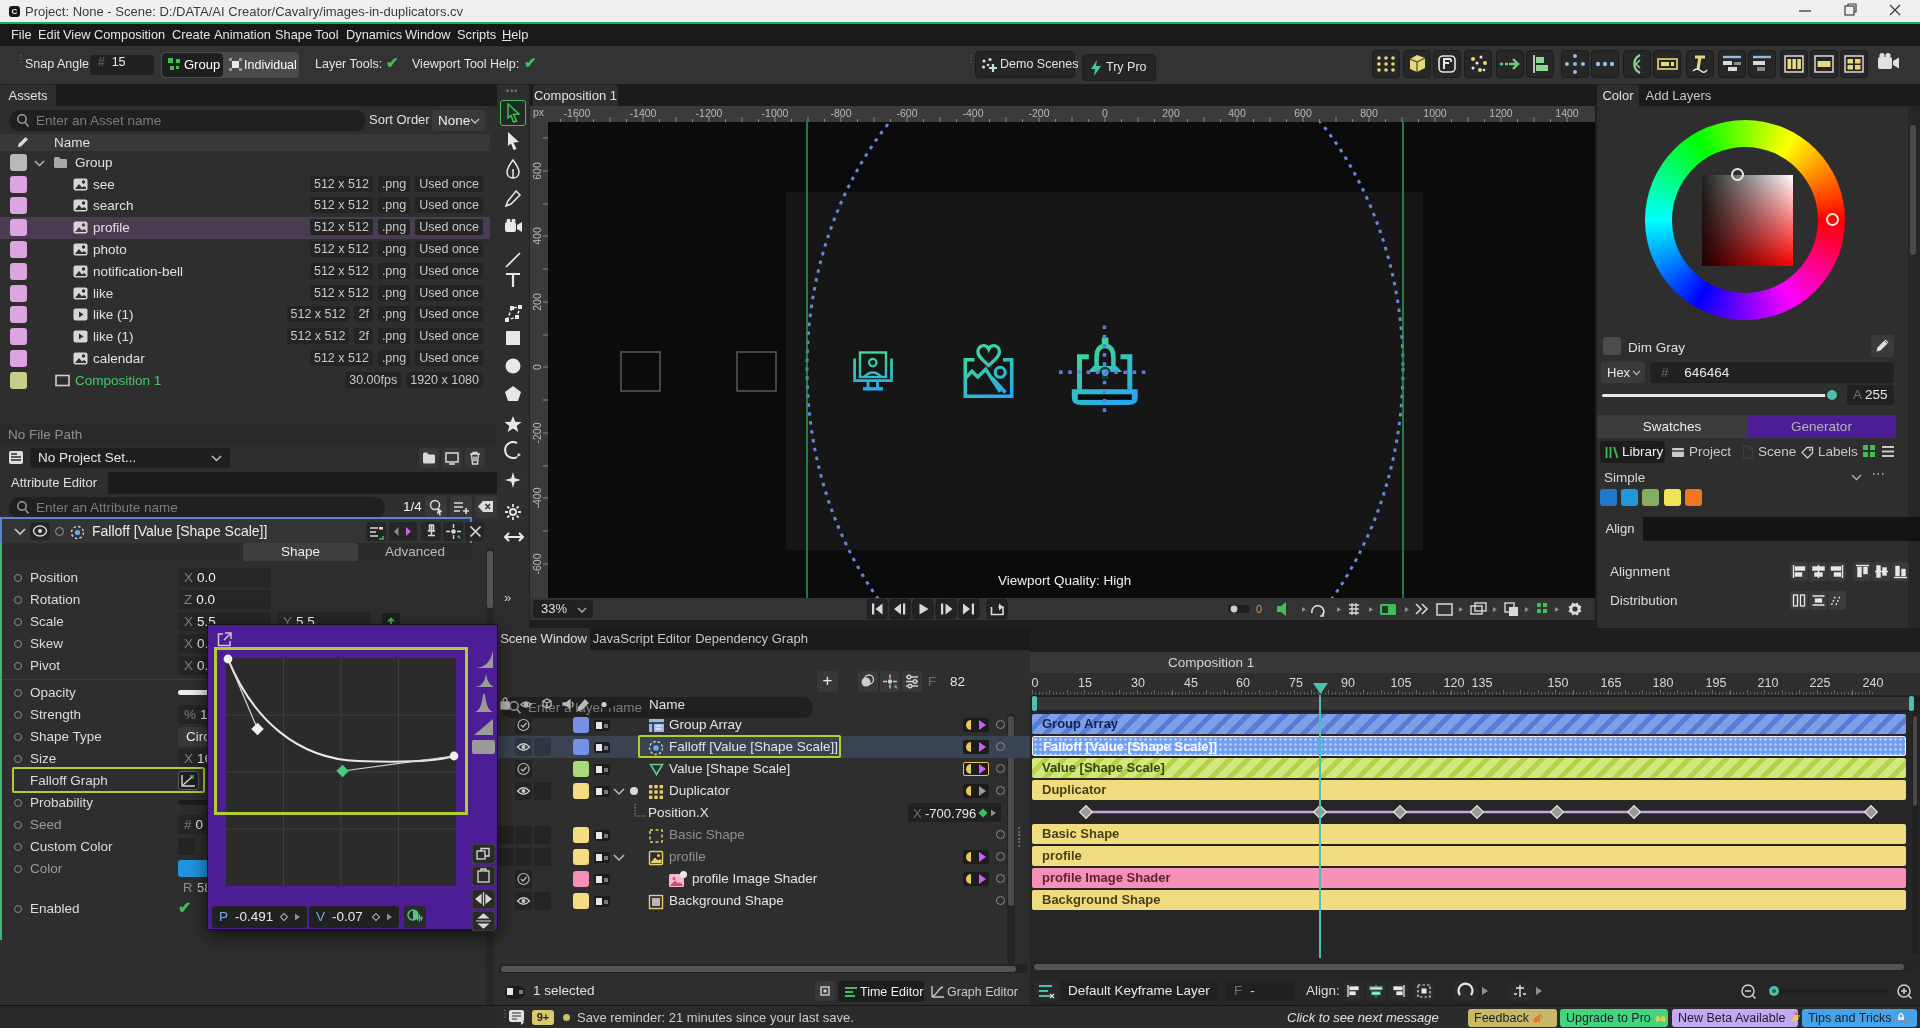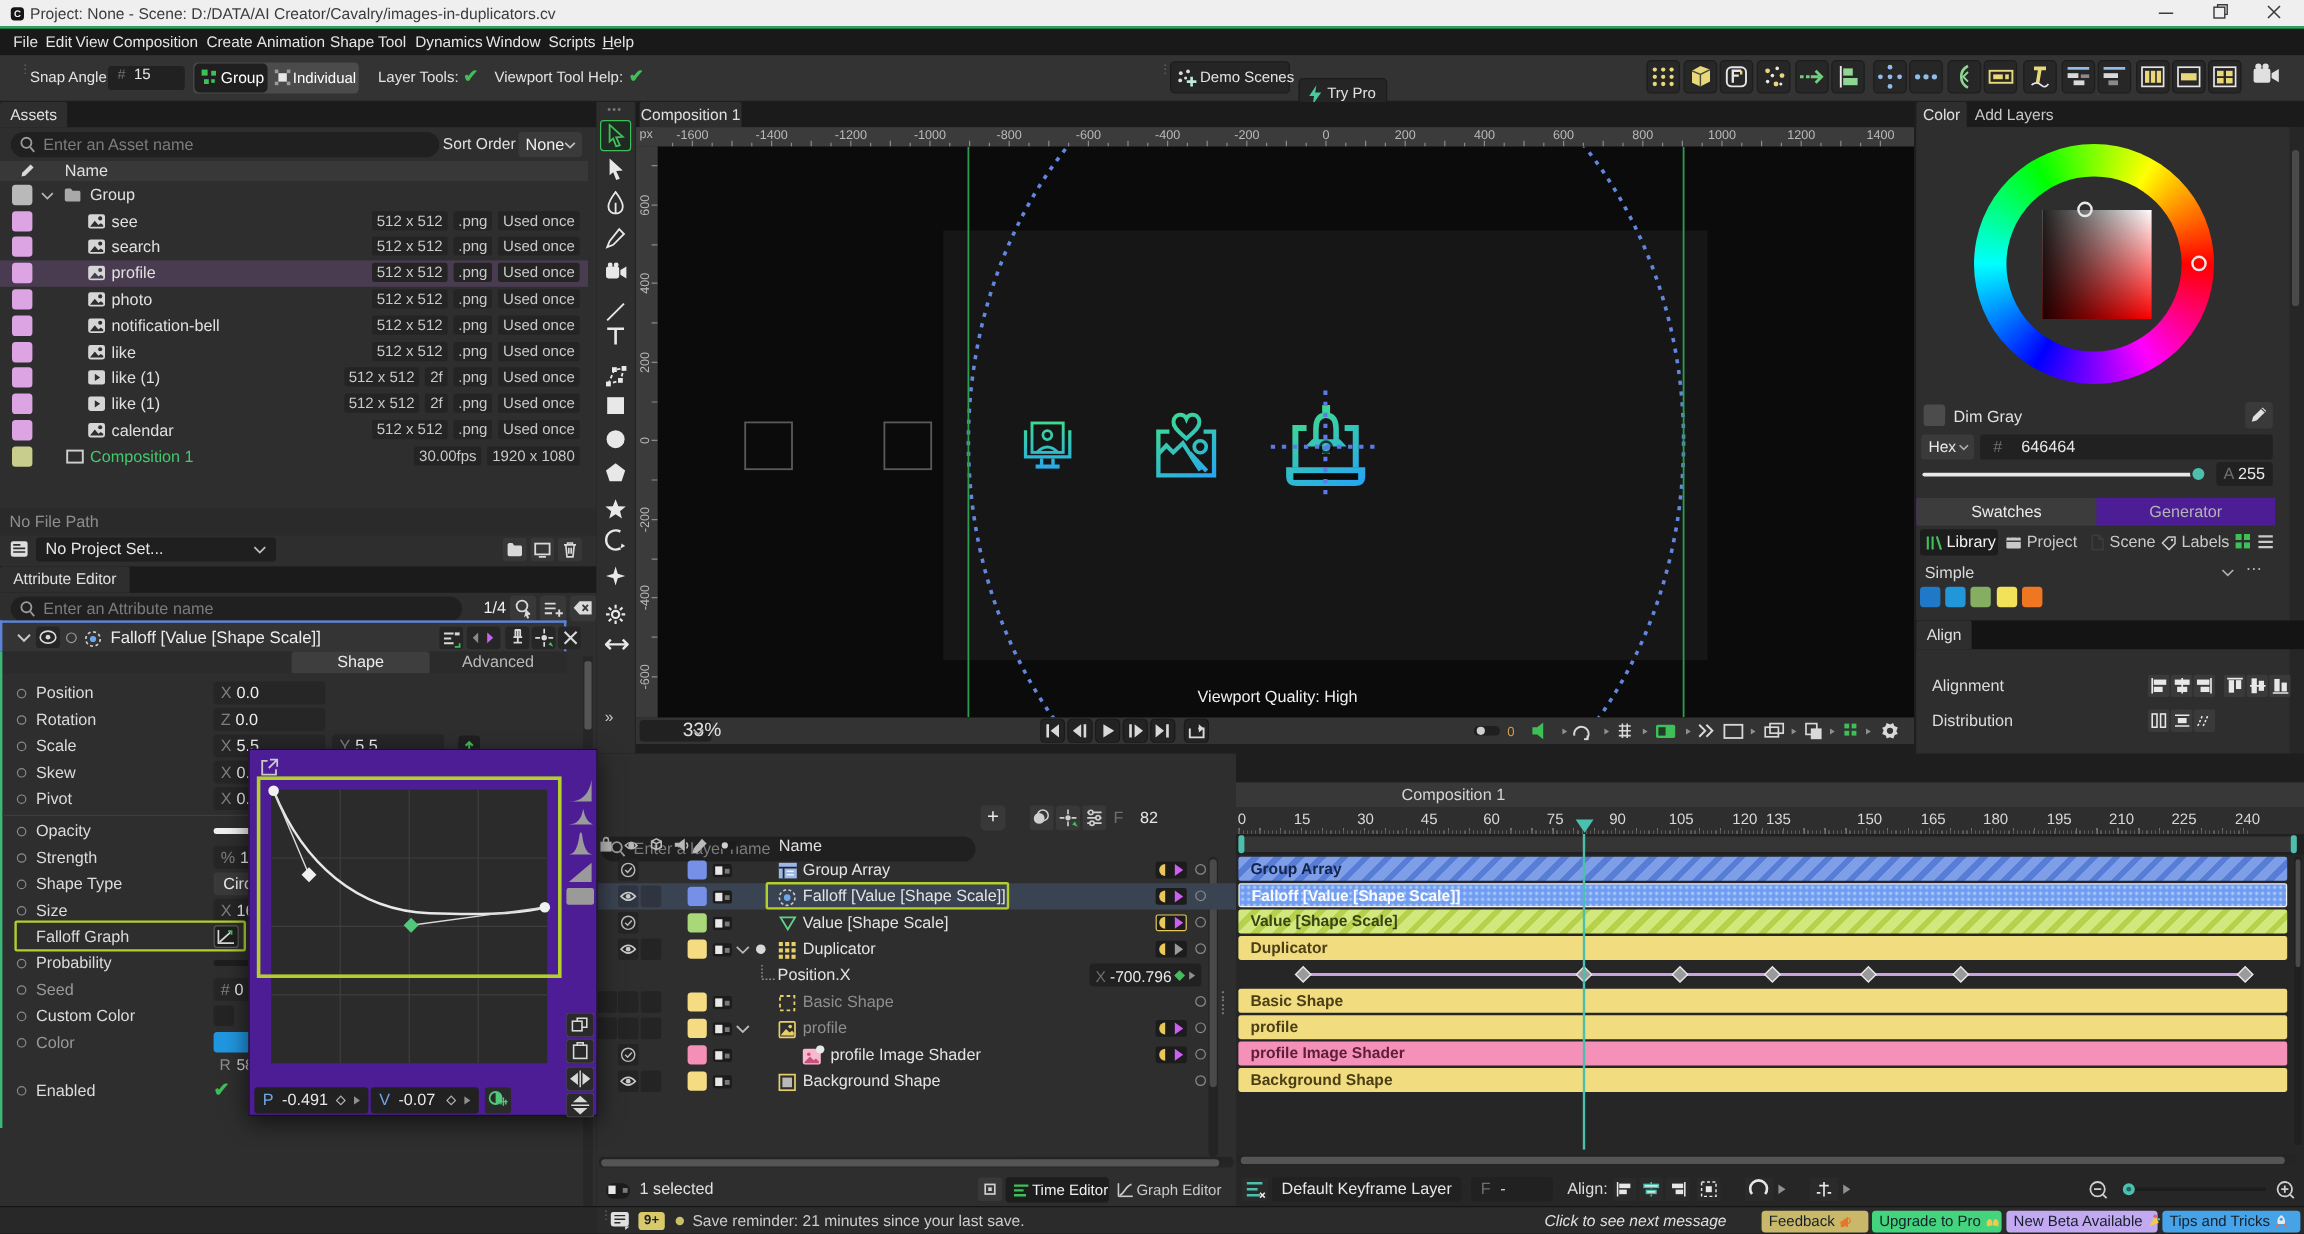--- a/index.html
+++ b/index.html
@@ -142,21 +142,21 @@
           <g fill="#dcdcdc">
             <circle cx="3" cy="4" r="1.6"></circle>
             <circle cx="9" cy="2.5" r="1.6"></circle>
             <circle cx="2.5" cy="10" r="1.6"></circle>
             <circle cx="7" cy="8" r="1.3"></circle>
           </g>
           <path d="M12 7 v8 M8 11 h8" stroke="#bfe8d9" stroke-width="2.2"></path>
         </svg>
       <span style="position:absolute; left:24px; top:5px; white-space:nowrap;">Demo Scenes</span>
     </div>
-    <div style="position:absolute; left:1082px; top:19px; width:74px; height:27px; background:#252525; border:1px solid #1c1c1c; border-radius:4px;">
+    <div style="position:absolute; left:1082px; top:8px; width:74px; height:27px; background:#252525; border:1px solid #1c1c1c; border-radius:4px;">
       <svg width="13" height="17" style="position:absolute; left:7px; top:5px;">
           <path d="M7 0 L1 9 H5 L4 16 L11 6 H6 Z" fill="#49c99f"></path>
         </svg>
       <span style="position:absolute; left:23px; top:5px; white-space:nowrap;">Try Pro</span>
     </div>
     <div id="tbicons">
       <div class="tbbtn" style="left:1372px; width:28px;"><svg width="26" height="26">
             <g fill="#e8d87a">
               <circle cx="6" cy="7" r="1.8"></circle>
               <circle cx="13" cy="7" r="1.8"></circle>
@@ -803,21 +803,21 @@
           <text x="8" y="379" transform="rotate(-90 8 376)">-400</text>
           <text x="8" y="445" transform="rotate(-90 8 442)">-600</text>
         </g>
         <g stroke="#8a8a8a">
             <path d="M13 16 h5 M13 49 h5 M13 82 h5 M13 114 h5 M13 147 h5 M13 180 h5 M13 213 h5 M13 245 h5 M13 278 h5 M13 311 h5 M13 344 h5 M13 376 h5 M13 409 h5 M13 442 h5"></path>
           </g>
       </svg>
     </div>
     <div style="position:absolute; left:0; top:21px; width:18px; height:16px; background:#3b3b3b; color:#b9b9b9; font-size:10.5px;"><span style="margin-left:3px;">px</span></div>
     <div id="vbottom">
-      <div style="position:absolute; left:3px; top:2px; width:60px; height:18px; background:#212121; border-radius:3px; color:#e0e0e0; font-size:16px;padding-left:28px;"><span style="margin-left:8px; line-height:18px;">33%</span>
+      <div style="position:absolute; left:3px; top:2px; width:60px; height:18px; background:#212121; border-radius:3px; color:#e0e0e0; font-size:13px;"><span style="margin-left:8px; line-height:18px;">33%</span>
         <svg width="10" height="6" style="position:absolute; right:6px; top:7px;">
             <path d="M1 1 L5 5 L9 1" fill="none" stroke="#b0b0b0" stroke-width="1.4"></path>
           </svg></div>
       <svg style="position:absolute; left:337px; top:1px;" width="150" height="20">
         <g fill="#232323" stroke="#1a1a1a">
             <rect x="0" y="0" width="20" height="20" rx="4"></rect>
             <rect x="23" y="0" width="20" height="20" rx="4"></rect>
             <rect x="46" y="0" width="20" height="20" rx="4"></rect>
             <rect x="69" y="0" width="20" height="20" rx="4"></rect>
             <rect x="92" y="0" width="20" height="20" rx="4"></rect>
@@ -1014,20 +1014,25 @@
               <rect x="10.5" y="4" width="4" height="11"></rect>
               <path d="M22.5 5 h12 M22.5 14 h12"></path>
               <rect x="25.5" y="8" width="6" height="3" fill="#e8e8e8"></rect>
               <path d="M41.5 14 l4 -9 M46 14 l4 -9" stroke-dasharray="2 1.5"></path>
             </g>
           </g>
         </svg>
     </div>
   </div>
   <div id="scenepanel">
+    <div class="tabbar" style="left:0; top:0; width:533px; height:22px;">
+      <div class="tab" style="left:0; width:93px; line-height:22px;">Scene Window</div>
+      <div class="tab inactive" style="left:95px; width:100px; line-height:22px;">JavaScript Editor</div>
+      <div class="tab inactive" style="left:197px; width:115px; line-height:22px;">Dependency Graph</div>
+    </div>
     <div style="position:absolute; left:0; top:40px; width:533px; height:27px;">
       <div class="searchpill" style="left:4px; top:1px; width:312px; height:21px; line-height:21px;margin-top:28px;">
         <svg width="15" height="15" style="position:absolute; left:7px; top:3px;">
             <circle cx="6" cy="6" r="4.2" fill="none" stroke="#9a9a9a" stroke-width="1.5"></circle>
             <line x1="9.2" y1="9.6" x2="12.5" y2="13.5" stroke="#9a9a9a" stroke-width="1.5"></line>
           </svg>
         <span style="margin-left:27px;">Enter a layer name</span>
       </div>
       <div style="position:absolute; left:320px; top:3px; width:21px; height:21px; background:#383838; border-radius:4px; color:#e8e8e8; font-size:17px; text-align:center; line-height:20px;">+</div>
       <svg style="position:absolute; left:361px; top:3px;" width="20" height="21">

